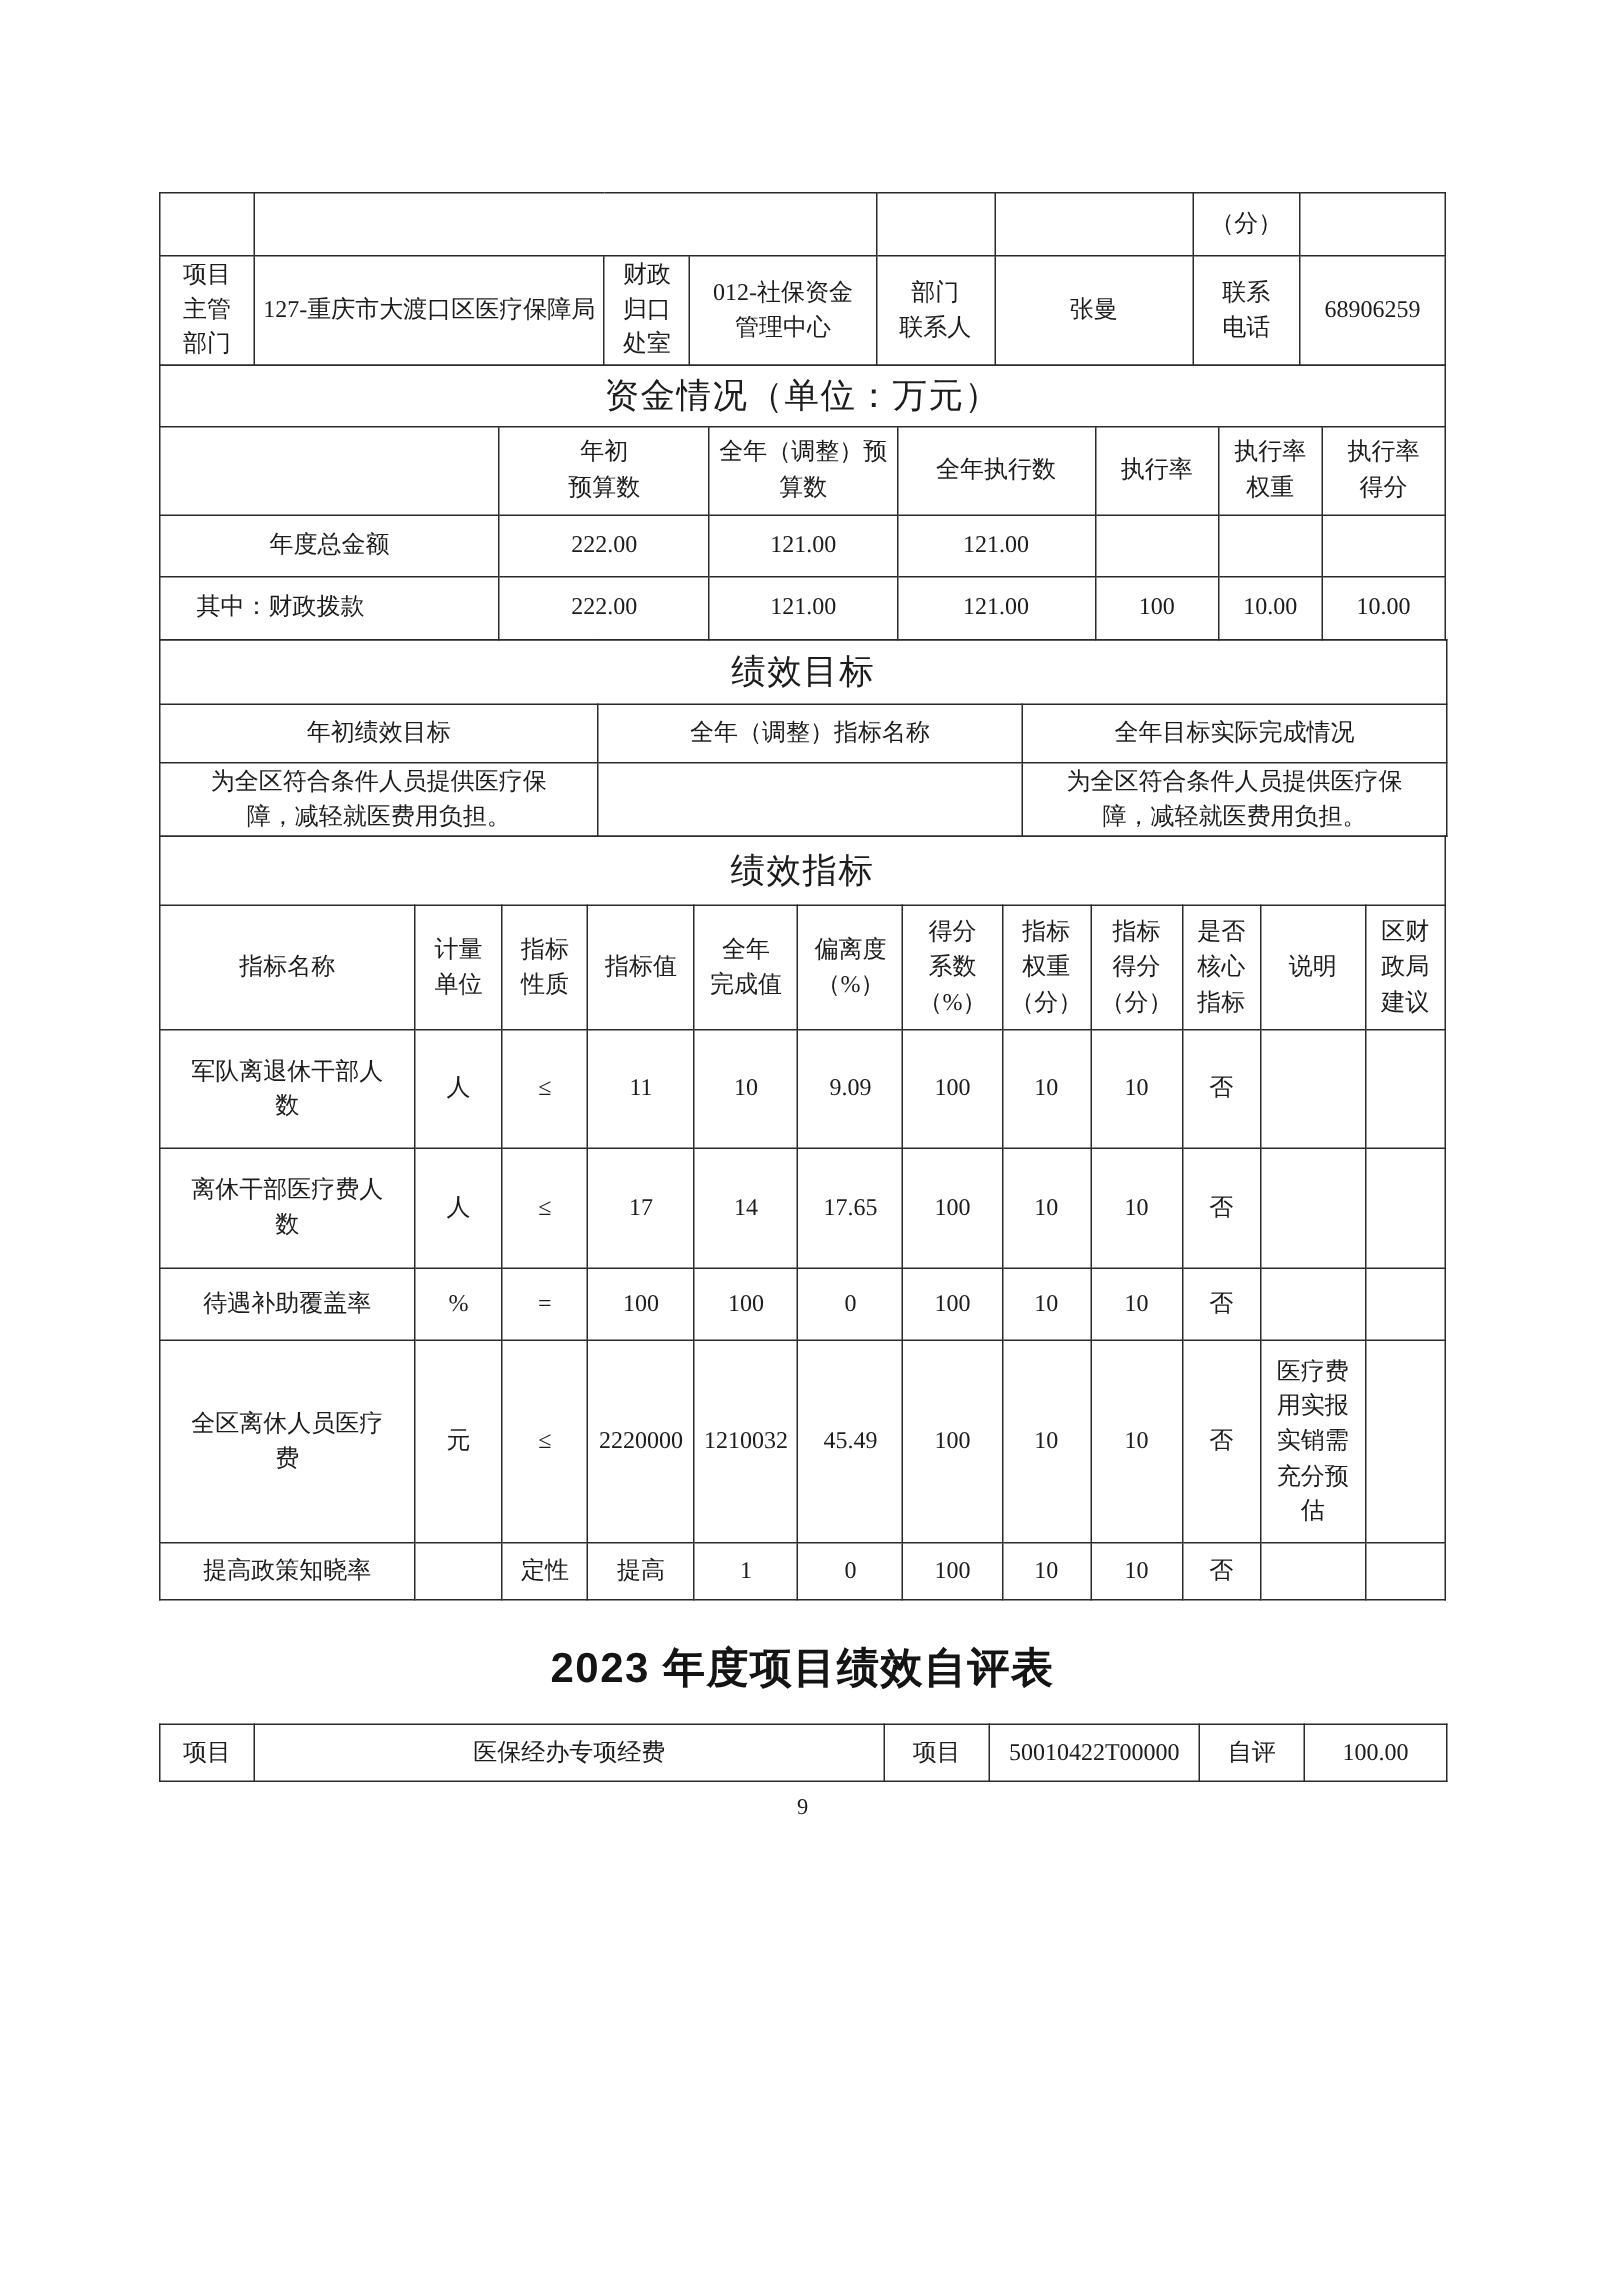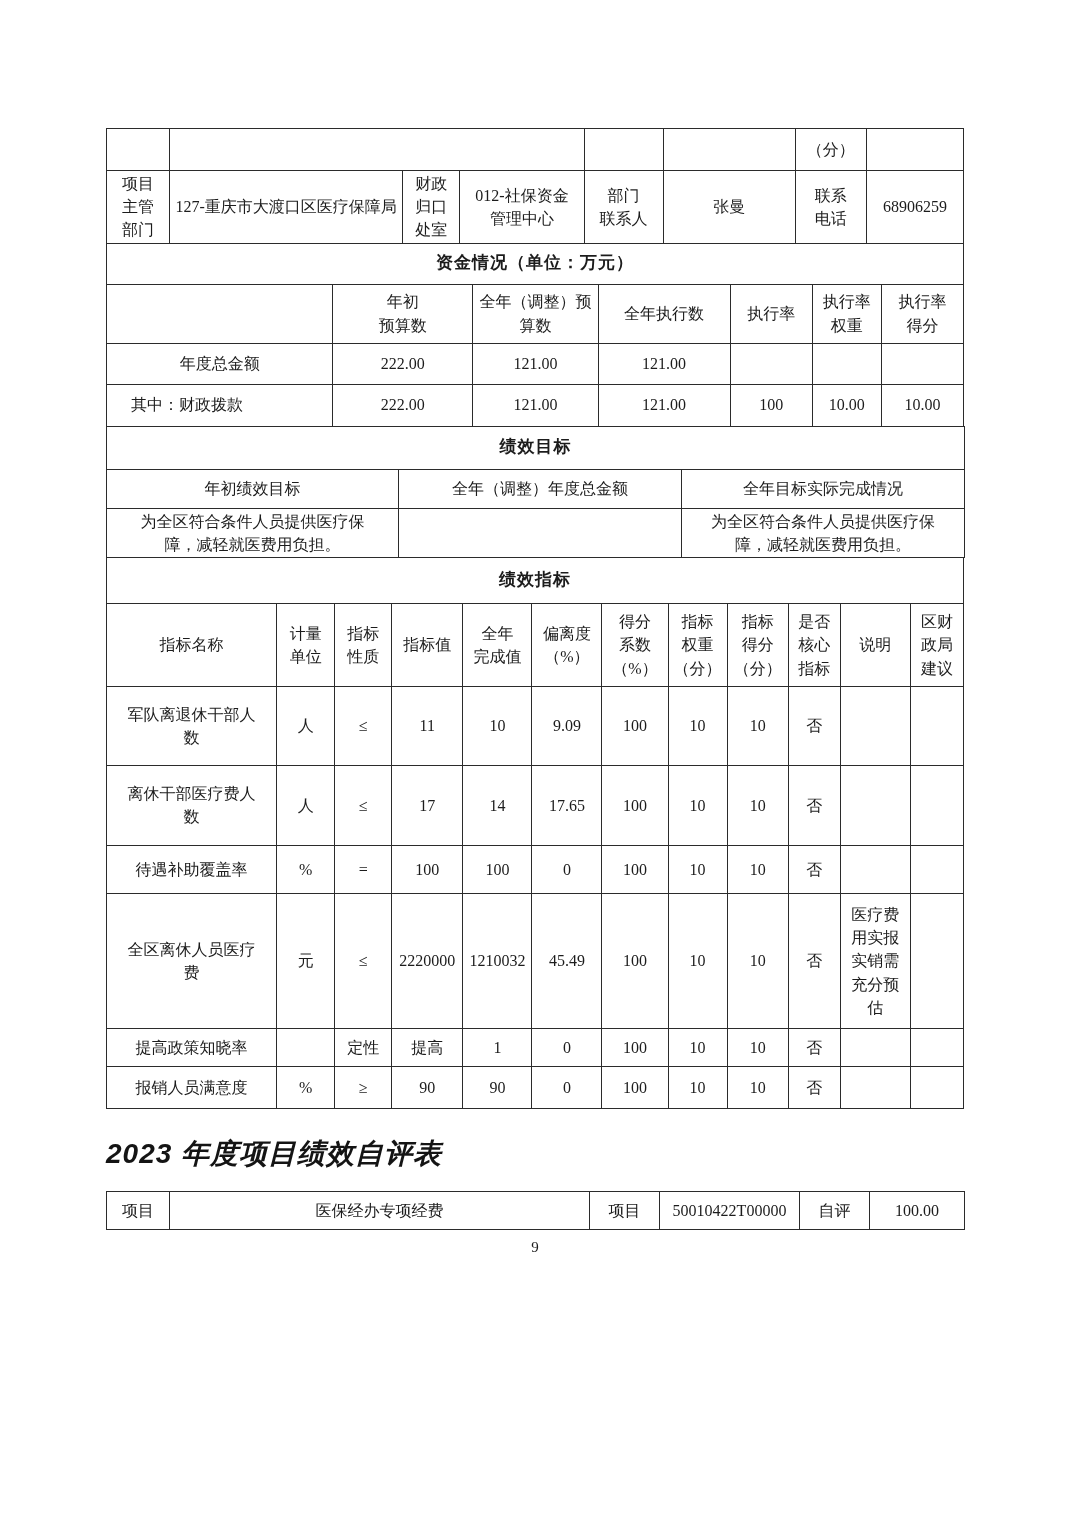--- a/index.html
+++ b/index.html
@@ -10,27 +10,27 @@
   .doc{position:absolute;left:106px;top:128px;width:858px;}
   table{
     border-collapse:collapse;table-layout:fixed;width:858px;margin:0;
   }
   table + table{margin-top:-1px;}
   td{
     border:1px solid #2b2b2b;text-align:center;vertical-align:middle;
     padding:1px 3px;font-size:16px;line-height:1.45;
     white-space:pre-line;word-break:break-all;overflow:hidden;
   }
-  td.sec{font-weight:bold;font-size:17px;letter-spacing:1px;text-align:center;}
+  td.sec{font-weight:normal;font-size:23px;letter-spacing:1px;text-align:center;}
   td.al{text-align:center;}
   td.indent{text-align:left;padding-left:24px;}
   .title{
     font-family:"Liberation Sans","DejaVu Sans",sans-serif;
     font-weight:bold;font-size:28px;color:#141414;
-    margin:26px 0 18px 0;letter-spacing:1px;font-style:italic;
+    text-align:center;margin:26px 0 18px 0;letter-spacing:1px;
   }
   .pageno{
     text-align:center;font-size:15px;margin-top:9px;color:#1c1c1c;
   }
 </style>
 </head>
 <body>
 
 <div class="doc">
 
@@ -127,21 +127,21 @@
       <col style="width:292px">
         <col style="width:283px">
         <col style="width:283px">
     </colgroup>
     <tbody>
         <tr style="height:43px">
       <td colspan="3" class="sec">绩效目标</td>
     </tr>
     <tr style="height:39px">
       <td>年初绩效目标</td>
-      <td>全年（调整）年度总金额</td>
+      <td>全年（调整）指标名称</td>
       <td>全年目标实际完成情况</td>
     </tr>
     <tr style="height:48px">
       <td class="al">为全区符合条件人员提供医疗保
 障，减轻就医费用负担。</td>
       <td></td>
       <td class="al">为全区符合条件人员提供医疗保
 障，减轻就医费用负担。</td>
     </tr>
   </tbody>
@@ -264,34 +264,20 @@
       <td>提高</td>
       <td>1</td>
       <td>0</td>
       <td>100</td>
       <td>10</td>
       <td>10</td>
       <td>否</td>
       <td class="al"></td>
       <td></td>
     </tr>
-    <tr style="height:42px">
-      <td class="al">报销人员满意度</td>
-      <td>%</td>
-      <td>≥</td>
-      <td>90</td>
-      <td>90</td>
-      <td>0</td>
-      <td>100</td>
-      <td>10</td>
-      <td>10</td>
-      <td>否</td>
-      <td class="al"></td>
-      <td></td>
-    </tr>
   </tbody>
     </table>
 
   <div class="title">2023 年度项目绩效自评表</div>
 
   <table>
     <colgroup>
       <col style="width:63px">
         <col style="width:420px">
         <col style="width:70px">

